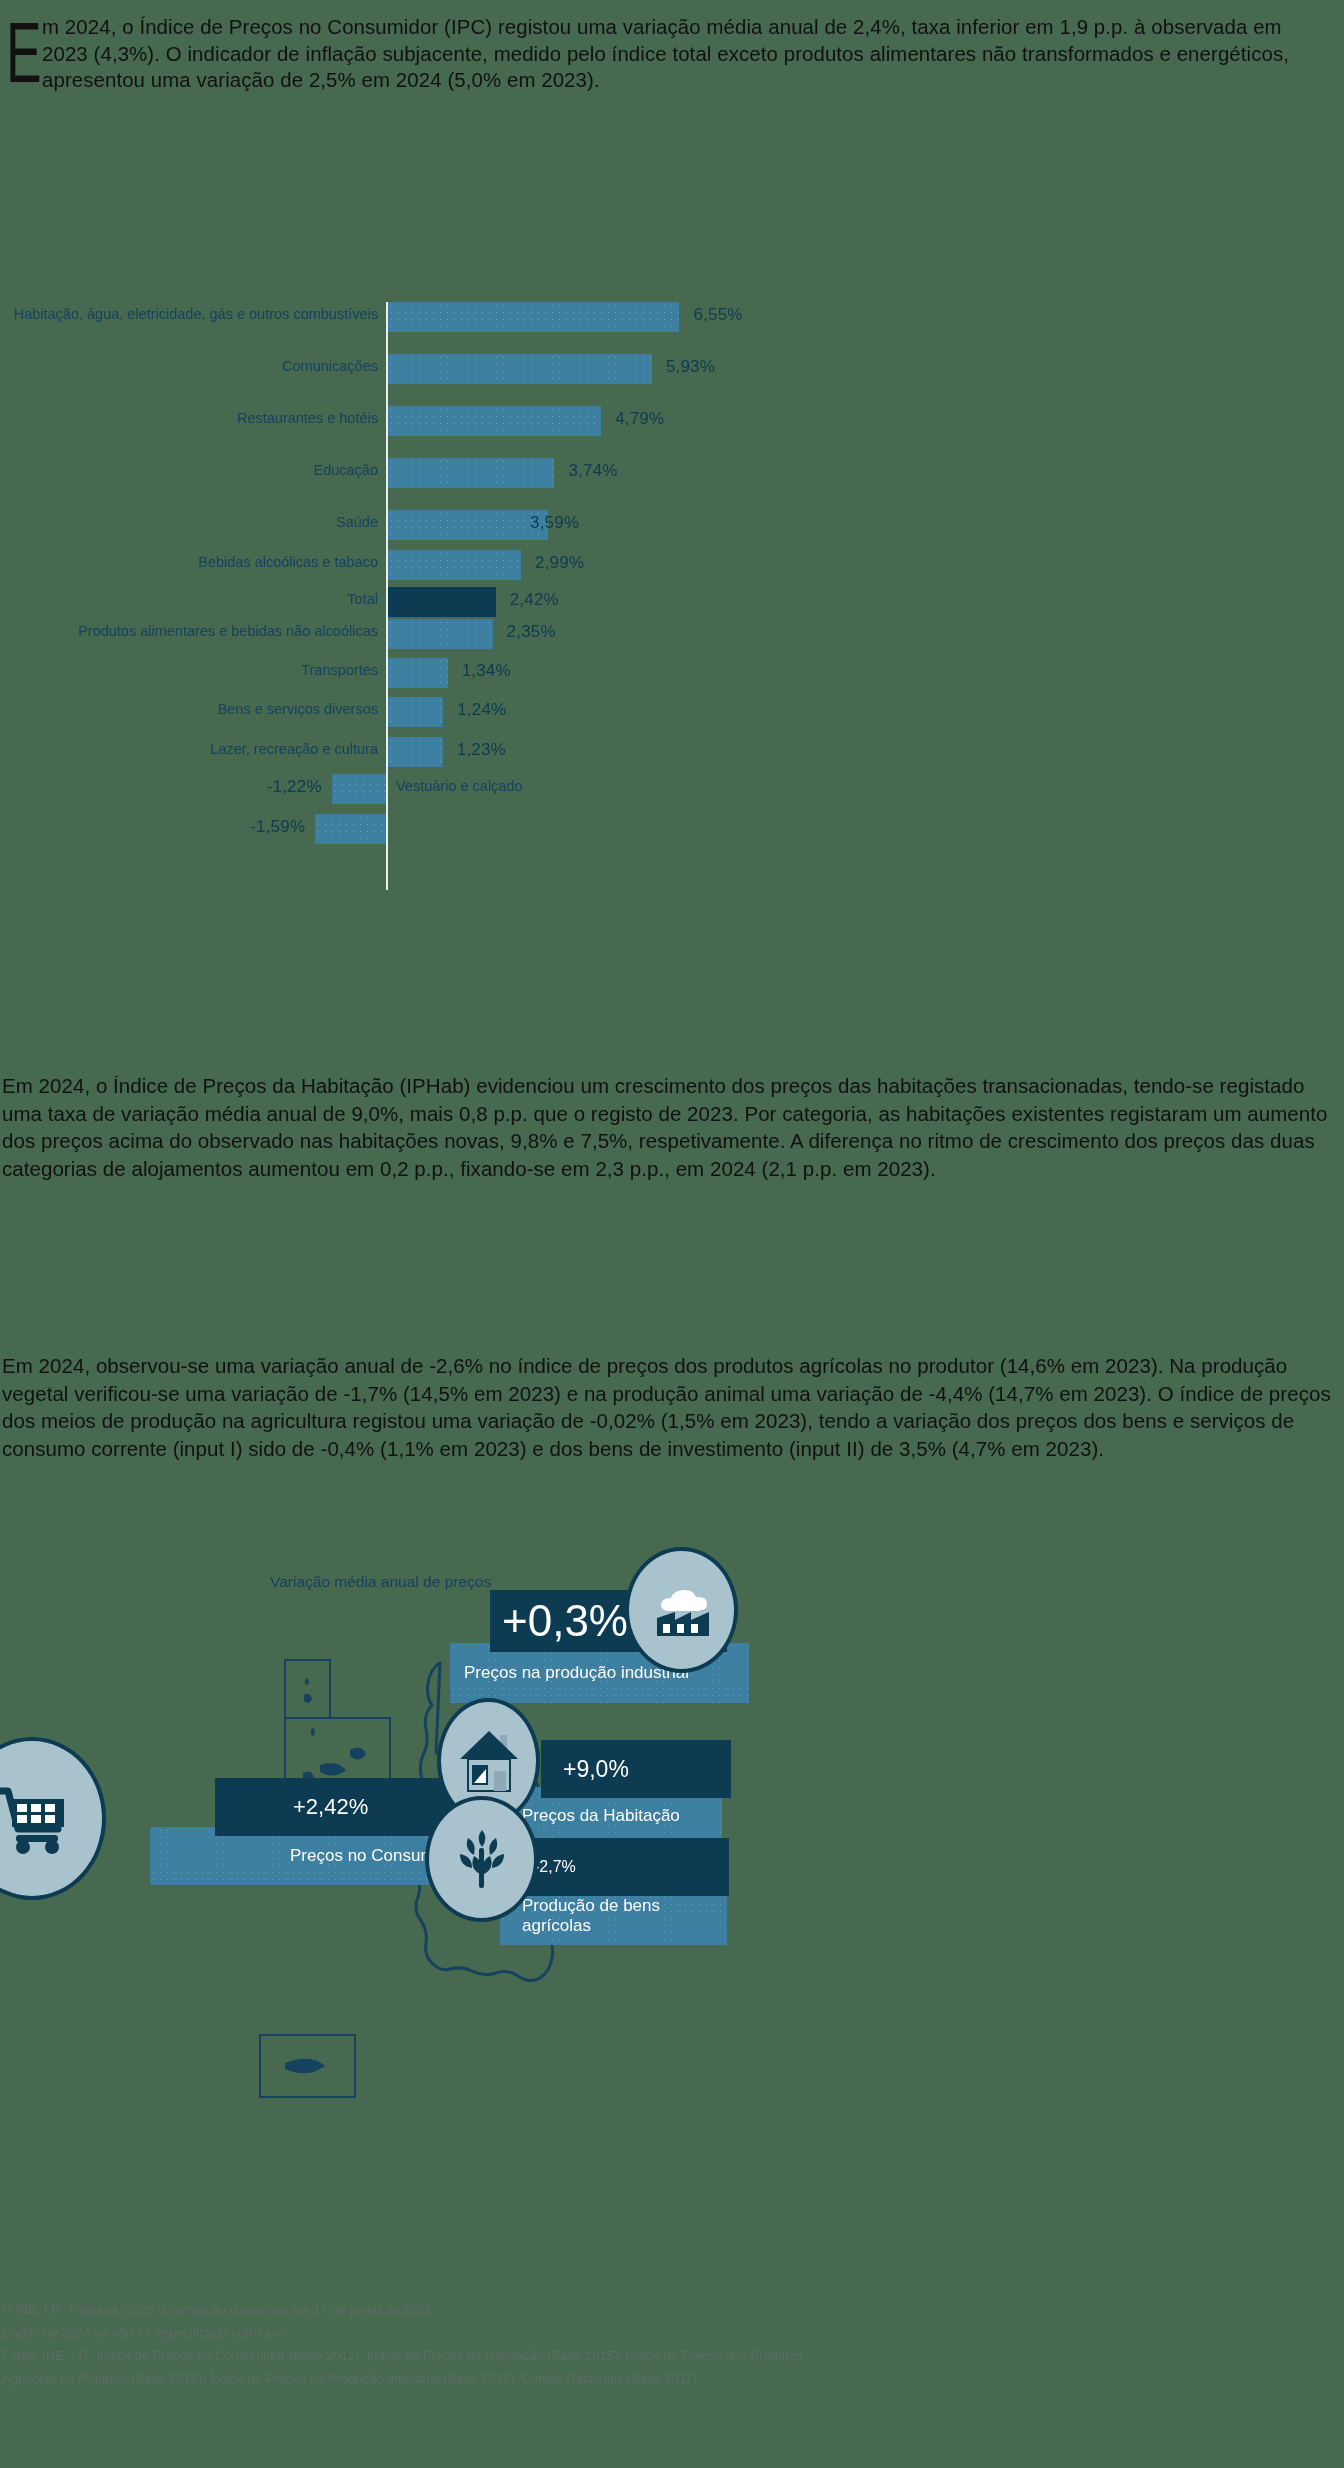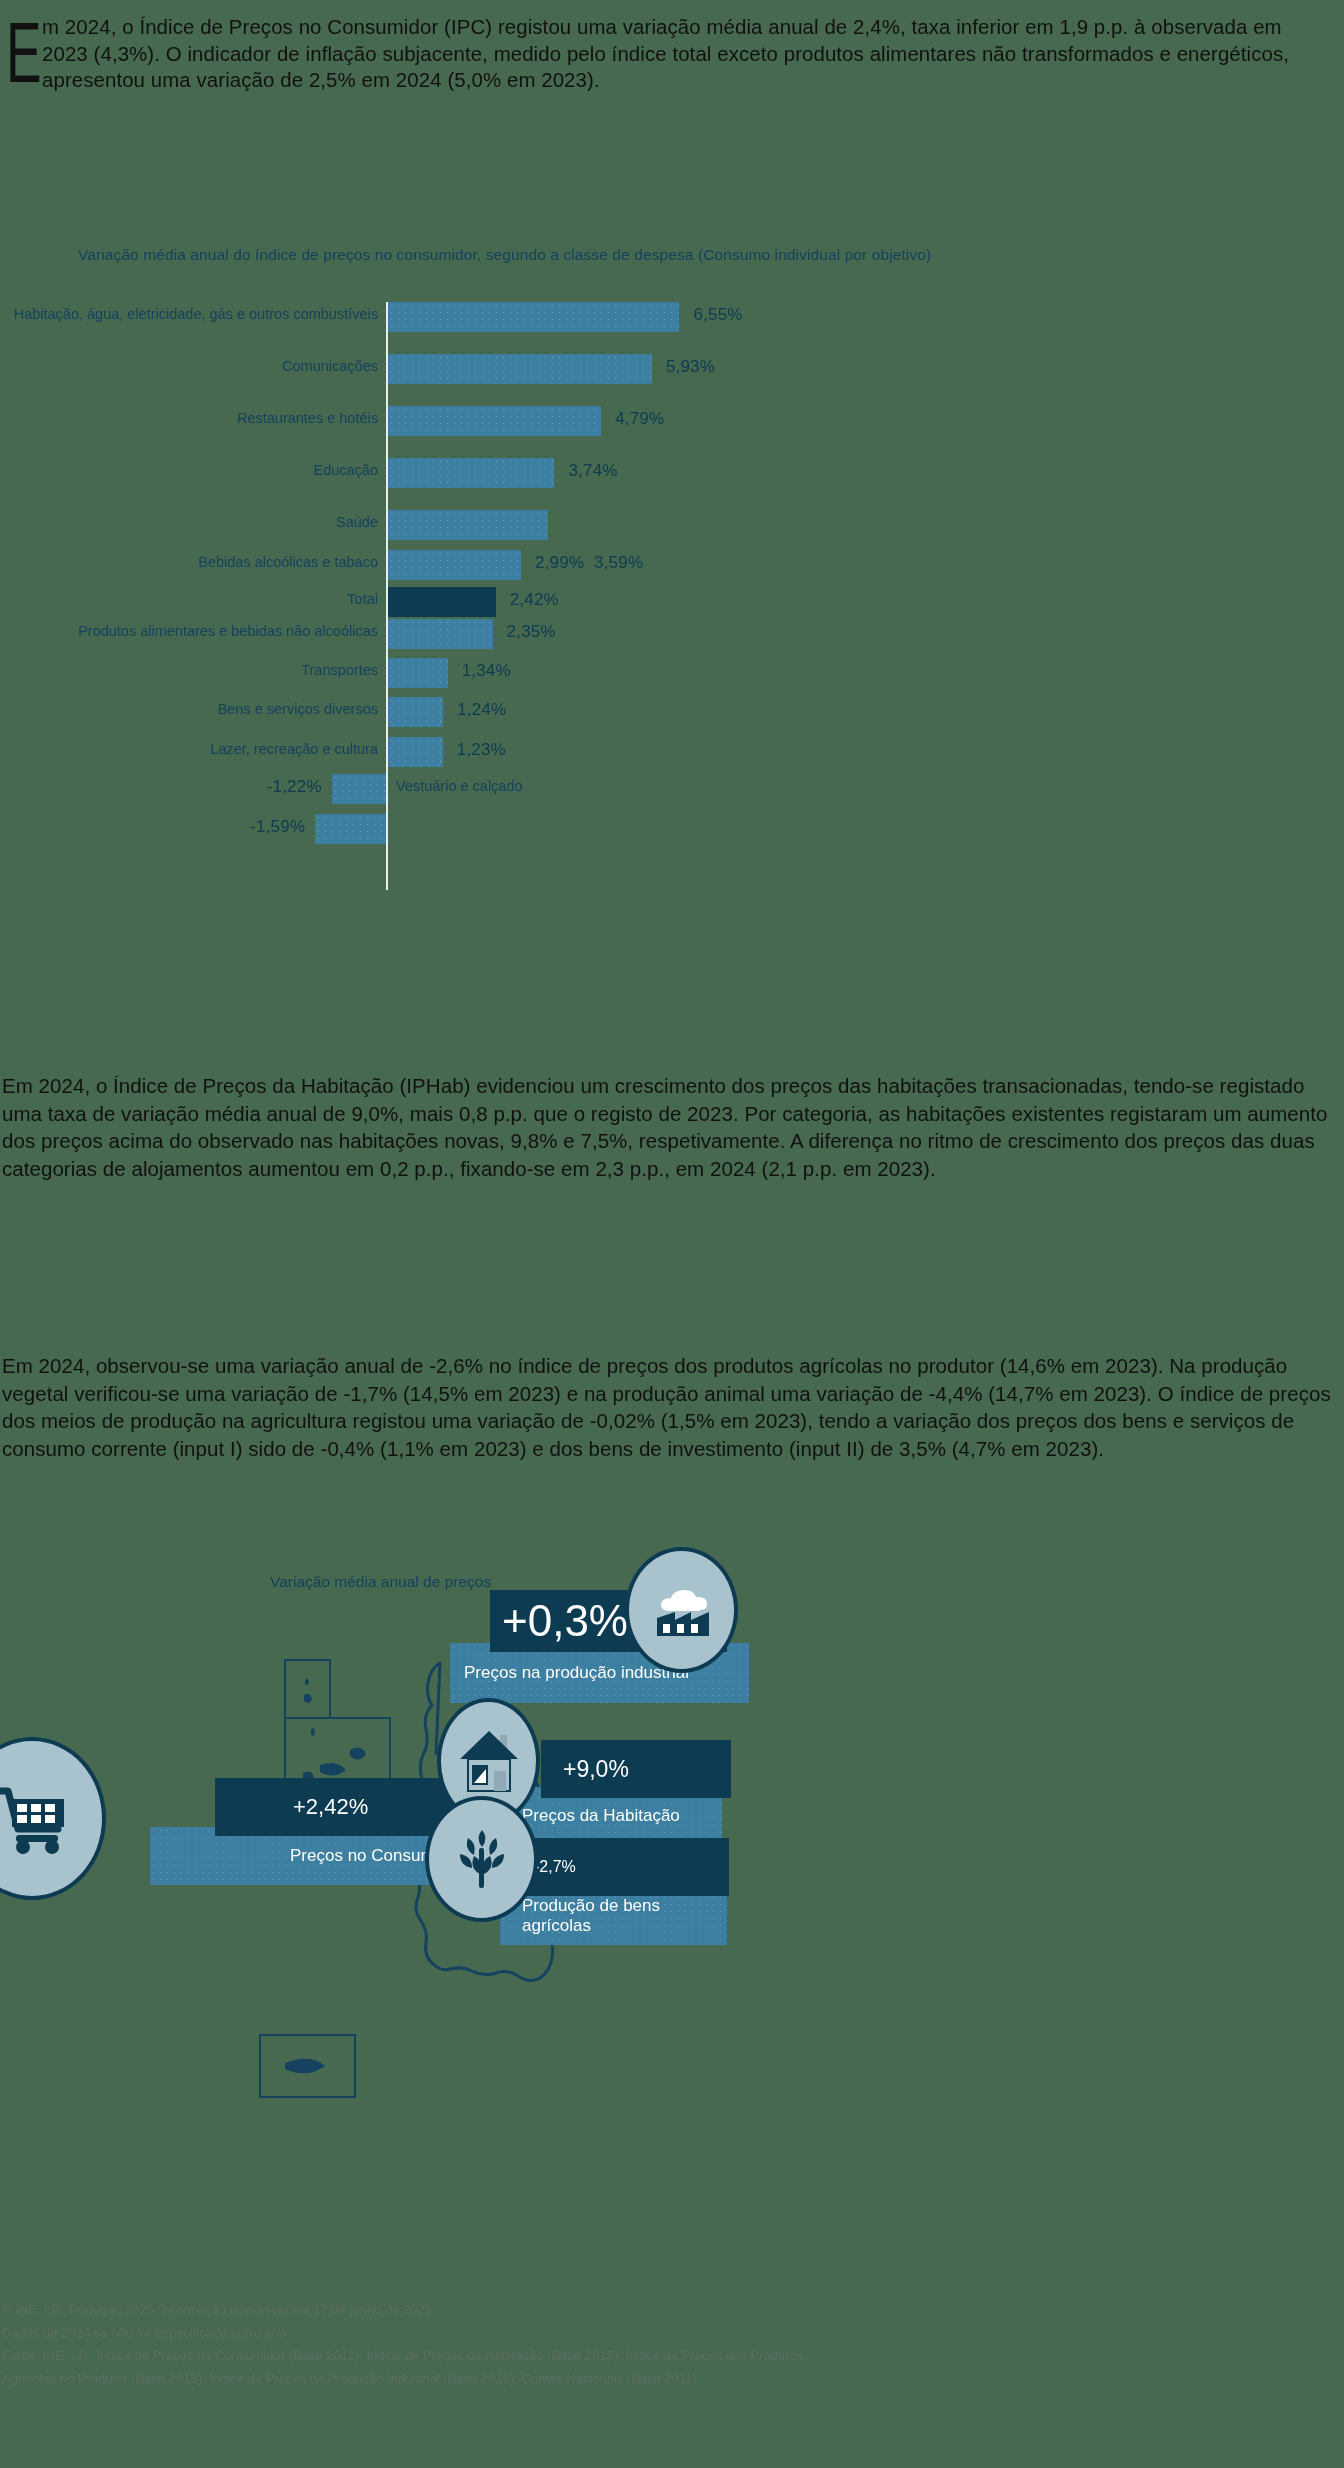--- a/index.html
+++ b/index.html
@@ -111,21 +111,20 @@
 <body>
 
 <div class="page">
 
   <div class="intro">
     <div class="dropcap">E</div>
     <div class="intro-text">m 2024, o Índice de Preços no Consumidor (IPC) registou uma variação média anual de 2,4%, taxa inferior em 1,9 p.p. à observada em 2023 (4,3%). O indicador de inflação subjacente, medido pelo índice total exceto produtos alimentares não transformados e energéticos, apresentou uma variação de 2,5% em 2024 (5,0% em 2023).</div>
   </div>
 
   <div class="chart-wrap">
-    <div class="chart-title">Variação média anual do índice de preços no consumidor, segundo a classe de despesa (Consumo individual por objetivo)</div>
     <div class="plot">
       <div class="axis"></div>
       <div id="bars">
           <div class="row" style="top: 0px;">
             <div class="bar" style="width: 291.475px; left: 388px;"></div>
             <div class="cat right" style="right: 966px;">Habitação, água, eletricidade, gás e outros combustíveis</div>
             <div class="val" style="left: 693.475px;">6,55%</div>
           </div>
           <div class="row" style="top: 52px;">
             <div class="bar" style="width: 263.885px; left: 388px;"></div>
@@ -138,21 +137,21 @@
             <div class="val" style="left: 615.155px;">4,79%</div>
           </div>
           <div class="row" style="top: 156px;">
             <div class="bar" style="width: 166.43px; left: 388px;"></div>
             <div class="cat right" style="right: 966px;">Educação</div>
             <div class="val" style="left: 568.43px;">3,74%</div>
           </div>
           <div class="row" style="top: 208px;">
             <div class="bar" style="width: 159.755px; left: 388px;"></div>
             <div class="cat right" style="right: 966px;">Saúde</div>
-            <div class="val" style="left: 594px; margin-top: 40px;">3,59%</div>
+            <div class="val" style="left: 530px;">3,59%</div>
           </div>
           <div class="row" style="top: 248px;">
             <div class="bar" style="width: 133.055px; left: 388px;"></div>
             <div class="cat right" style="right: 966px;">Bebidas alcoólicas e tabaco</div>
             <div class="val" style="left: 535.055px;">2,99%</div>
           </div>
           <div class="row" style="top: 285px;">
             <div class="bar total" style="width: 107.69px; left: 388px;"></div>
             <div class="cat right" style="right: 966px;">Total</div>
             <div class="val" style="left: 509.69px;">2,42%</div>

